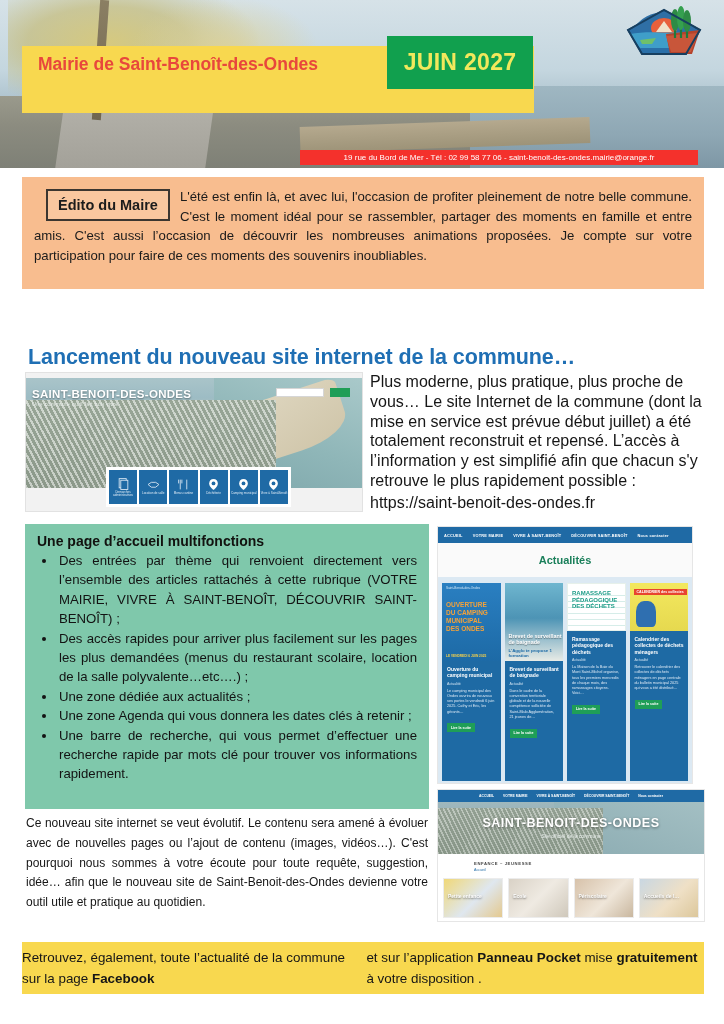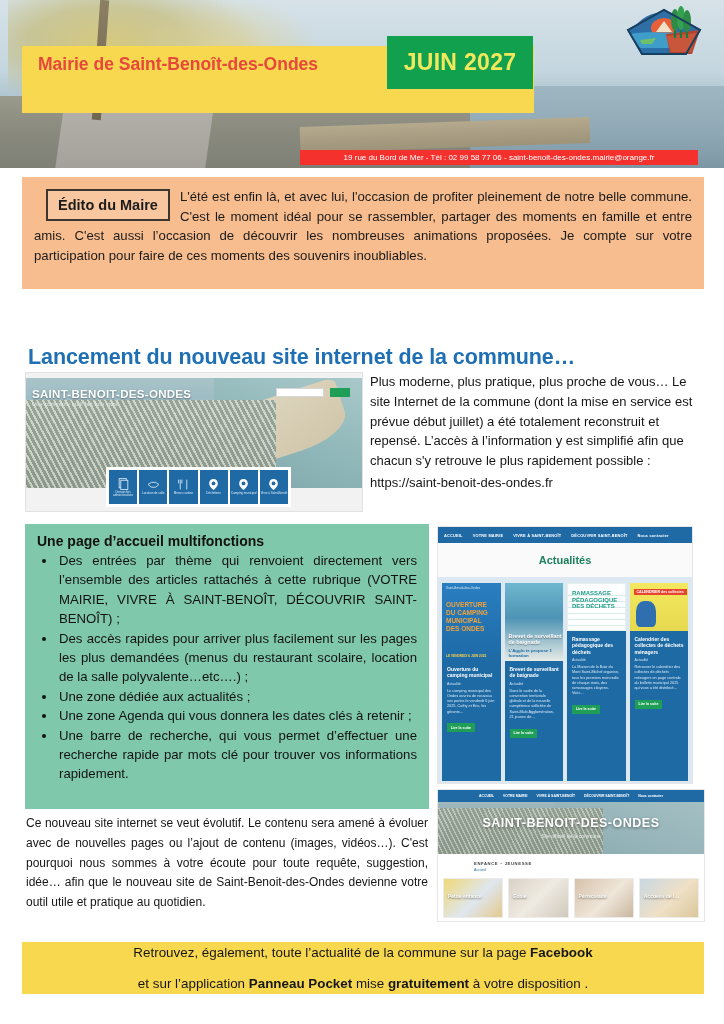--- a/index.html
+++ b/index.html
@@ -253,21 +253,21 @@
     font-weight:bold; text-shadow:0 1px 2px rgba(0,0,0,.5); }
   .mpc1 { background: linear-gradient(135deg,#f0d878 0%, #dfe7ef 55%, #e4c98f 100%); }
   .mpc2 { background: linear-gradient(135deg,#d9d2c6 0%, #efeae2 50%, #cfc8bb 100%); }
   .mpc3 { background: linear-gradient(135deg,#d7c2aa 0%, #efe6d9 55%, #c9b79f 100%); }
   .mpc4 { background: linear-gradient(135deg,#c9d7e2 0%, #efe0c6 55%, #dcc79b 100%); }
 
   
   .footer {
     position: absolute; left: 22px; top: 942px;
     width: 682px; height: 52px; background: #f8d84f;
-    display:flex; flex-direction:column; align-items:center; justify-content:space-between;
+    display:flex; flex-direction:row; align-items:center; justify-content:flex-end;
   }
   .footer div { font-size: 13.4px; color:#161616; line-height: 21px; }
   .footer b { font-weight: bold; }
 </style>
 </head>
 <body>
 
 <div class="page">
 
   <div class="hero">
@@ -367,21 +367,21 @@
       <div class="mh-tile">
         <svg width="13" height="13" viewBox="0 0 24 24">
           <path d="M12 2 C7 2 4 6 4 10 C4 16 12 22 12 22 C12 22 20 16 20 10 C20 6 17 2 12 2 Z" fill="#fff"></path>
           <circle cx="12" cy="10" r="3.5" fill="#1f6aa5"></circle>
         </svg>
         <div class="tl">Vivre à Saint-Benoît</div>
       </div>
     </div>
   </div>
 
-  <div style="position:absolute; left:370px; top:372px; width:336px; font-size:13px; line-height:19.8px; color:#161616; text-align:left;">
+  <div style="position:absolute; left:370px; top:372px; width:336px; font-size:16px; line-height:19.8px; color:#161616; text-align:left;">
     <span>Plus moderne, plus pratique, plus proche de vous… Le site Internet de la commune (dont la mise en service est prévue début juillet) a été totalement reconstruit et repensé. L’accès à l’information y est simplifié afin que chacun s'y retrouve le plus rapidement possible :</span>
     <div style="margin-top:2px;">https://saint-benoit-des-ondes.fr</div>
   </div>
 
   <div class="feature-box">
     <div class="feature-title">Une page d’accueil multifonctions</div>
     <ul>
       <li>Des entrées par thème qui renvoient directement vers l’ensemble des articles rattachés à cette rubrique (VOTRE MAIRIE, VIVRE À SAINT-BENOÎT, DÉCOUVRIR SAINT-BENOÎT) ;</li>
       <li>Des accès rapides pour arriver plus facilement sur les pages les plus demandées (menus du restaurant scolaire, location de la salle polyvalente…etc….) ;</li>
       <li>Une zone dédiée aux actualités ;</li>

